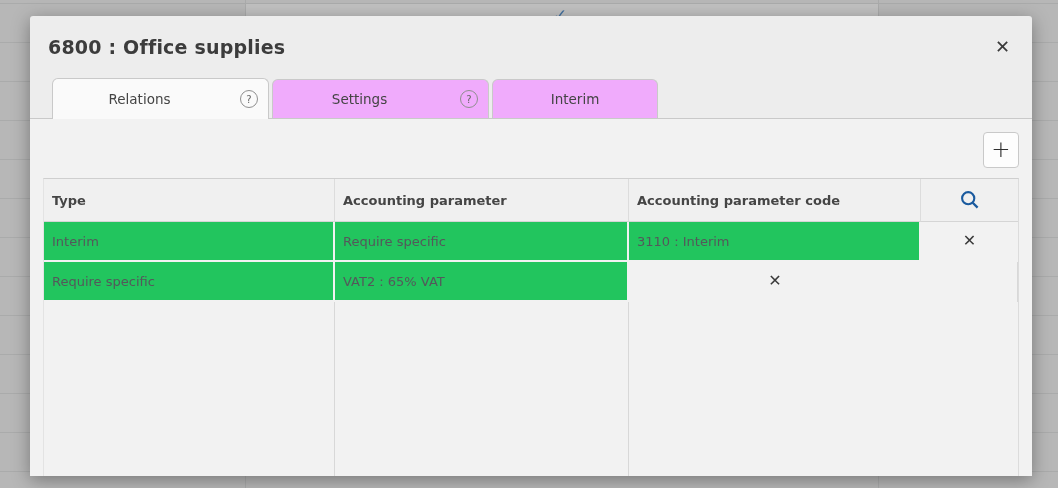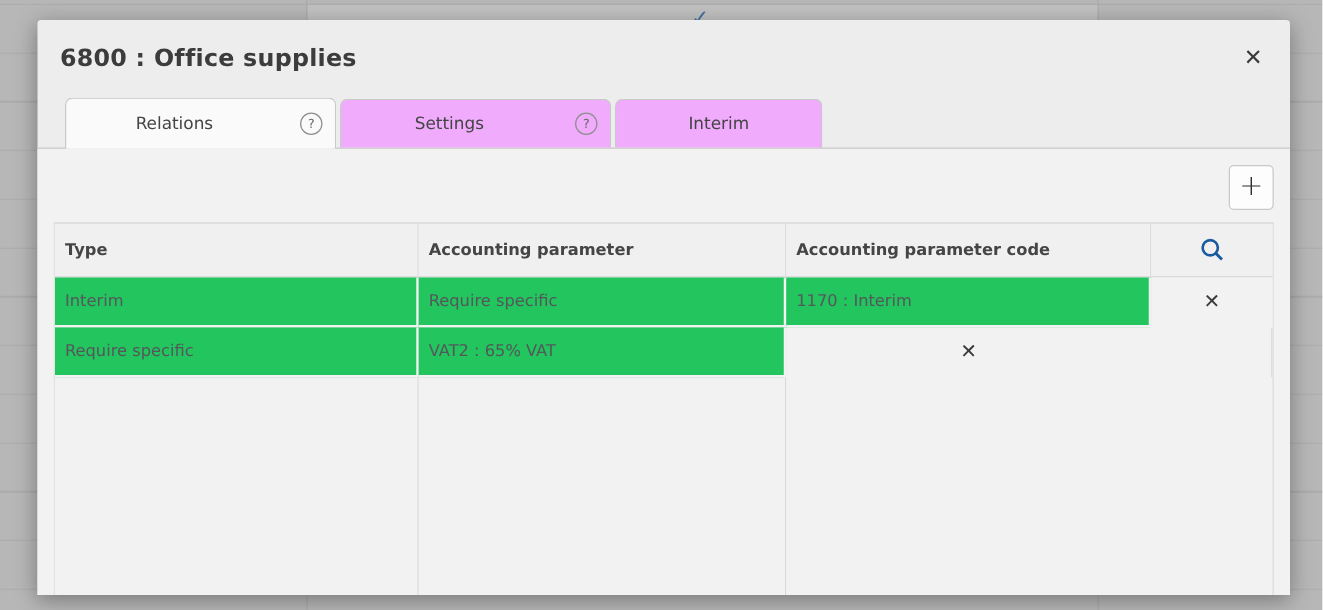--- a/index.html
+++ b/index.html
@@ -112,21 +112,21 @@
           <span class="search-btn">
             <svg width="22" height="22" viewBox="0 0 22 22" fill="none">
               <circle cx="9.2" cy="9.2" r="6.1" stroke="#1a5a9e" stroke-width="2.1"></circle>
               <line x1="13.7" y1="13.7" x2="18.6" y2="18.6" stroke="#1a5a9e" stroke-width="2.3"></line>
             </svg>
           </span>
         </div>
 
         <div class="td">Interim</div>
         <div class="td">Require specific</div>
-        <div class="td">1170 : Interim</div>
+        <div class="td">3110 : Interim</div>
         <div class="td action">
           <span class="delete-btn">✕</span>
         </div>
 
         <div class="td">Require specific</div>
         <div class="td">VAT2 : 65% VAT</div>
         <div class="td action">
           <span class="delete-btn">✕</span>
         </div>
 

